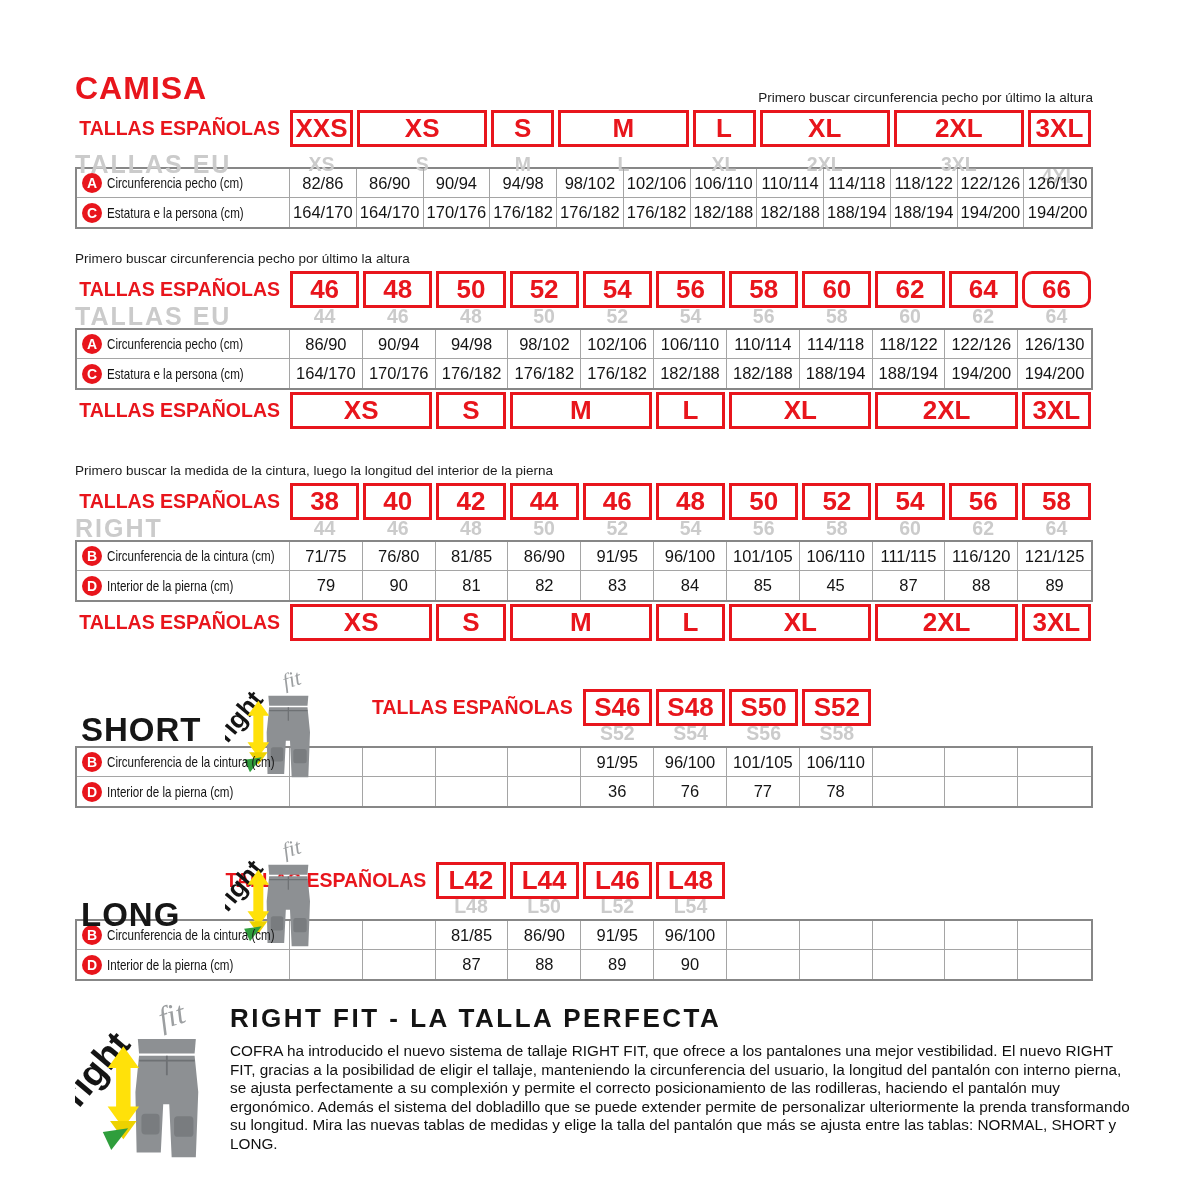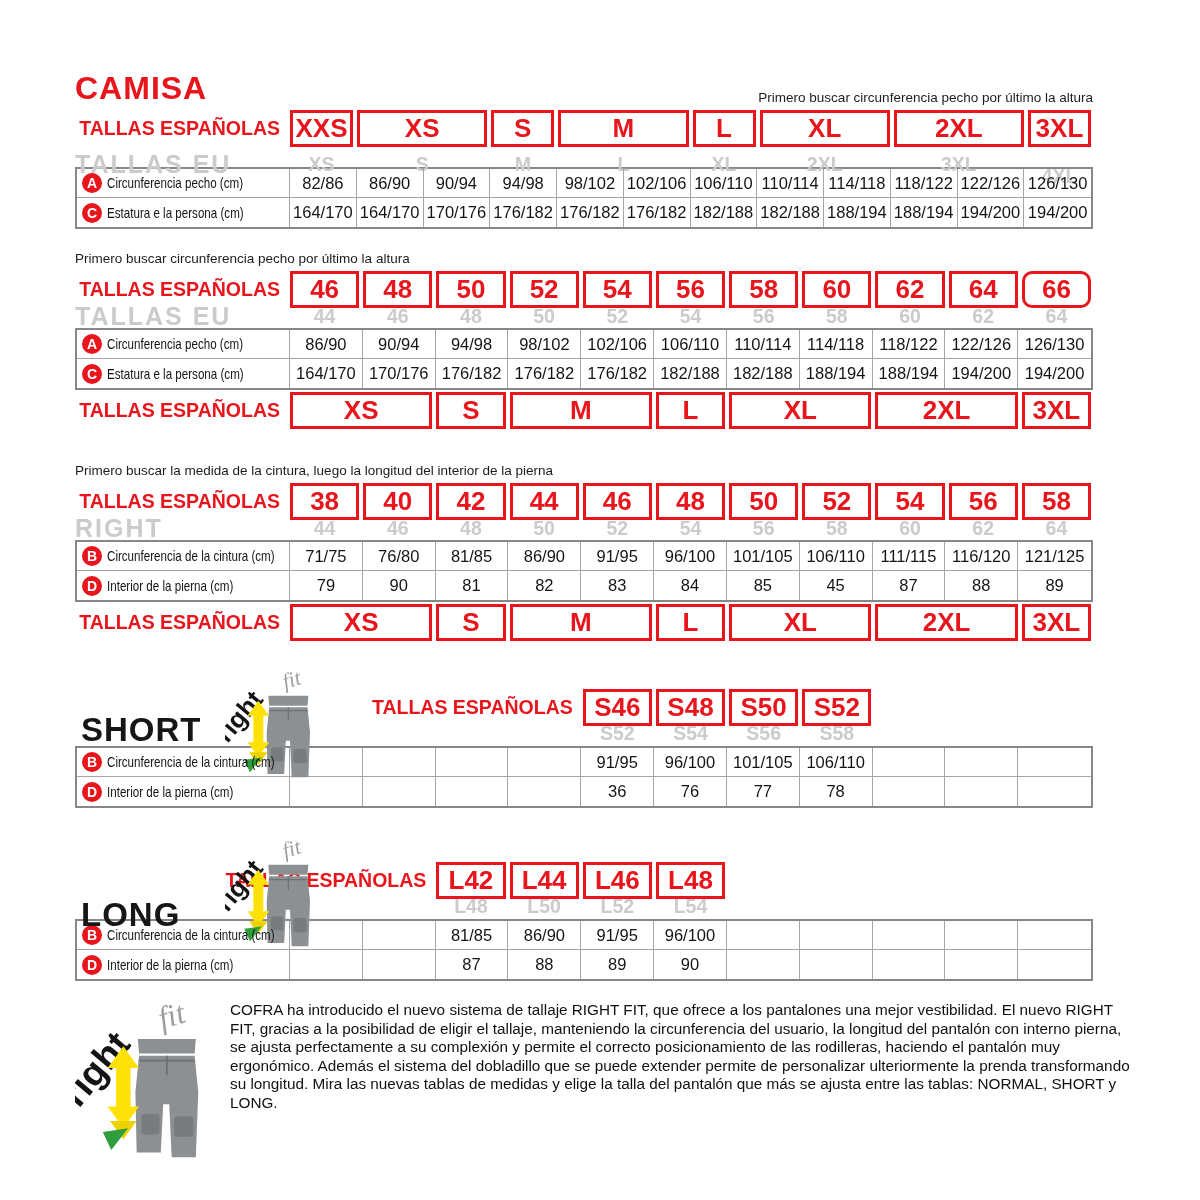--- a/index.html
+++ b/index.html
@@ -410,17 +410,18 @@
           <div class="m-val last endcol"></div>
         </div>
       </div>
   </div>
 
   <div class="rf-bottom">
     <svg class="rf-logo-big" viewBox="0 0 120 140">
         <use href="#rflogo"></use>
       </svg>
     <div class="rf-text">
+      <div class="rf-heading">RIGHT FIT - LA TALLA PERFECTA</div>
       <p class="rf-para">COFRA ha introducido el nuevo sistema de tallaje RIGHT FIT, que ofrece a los pantalones una mejor vestibilidad. El nuevo RIGHT FIT, gracias a la posibilidad de eligir el tallaje, manteniendo la circunferencia del usuario, la longitud del pantalón con interno pierna, se ajusta perfectamente a su complexión y permite el correcto posicionamiento de las rodilleras, haciendo el pantalón muy ergonómico. Además el sistema del dobladillo que se puede extender permite de personalizar ulteriormente la prenda transformando su longitud. Mira las nuevas tablas de medidas y elige la talla del pantalón que más se ajusta entre las tablas: NORMAL, SHORT y LONG.</p>
     </div>
   </div>
 
 </div>
 
 </body></html>

